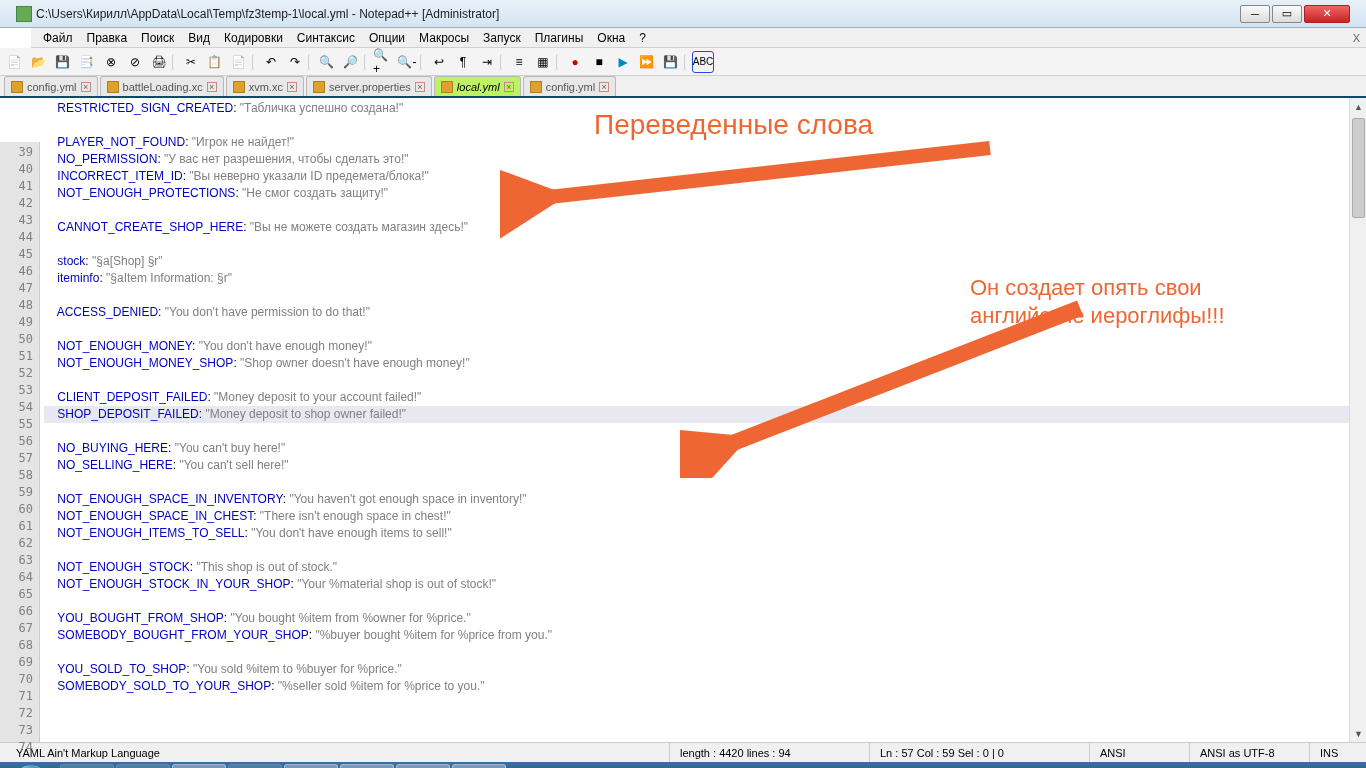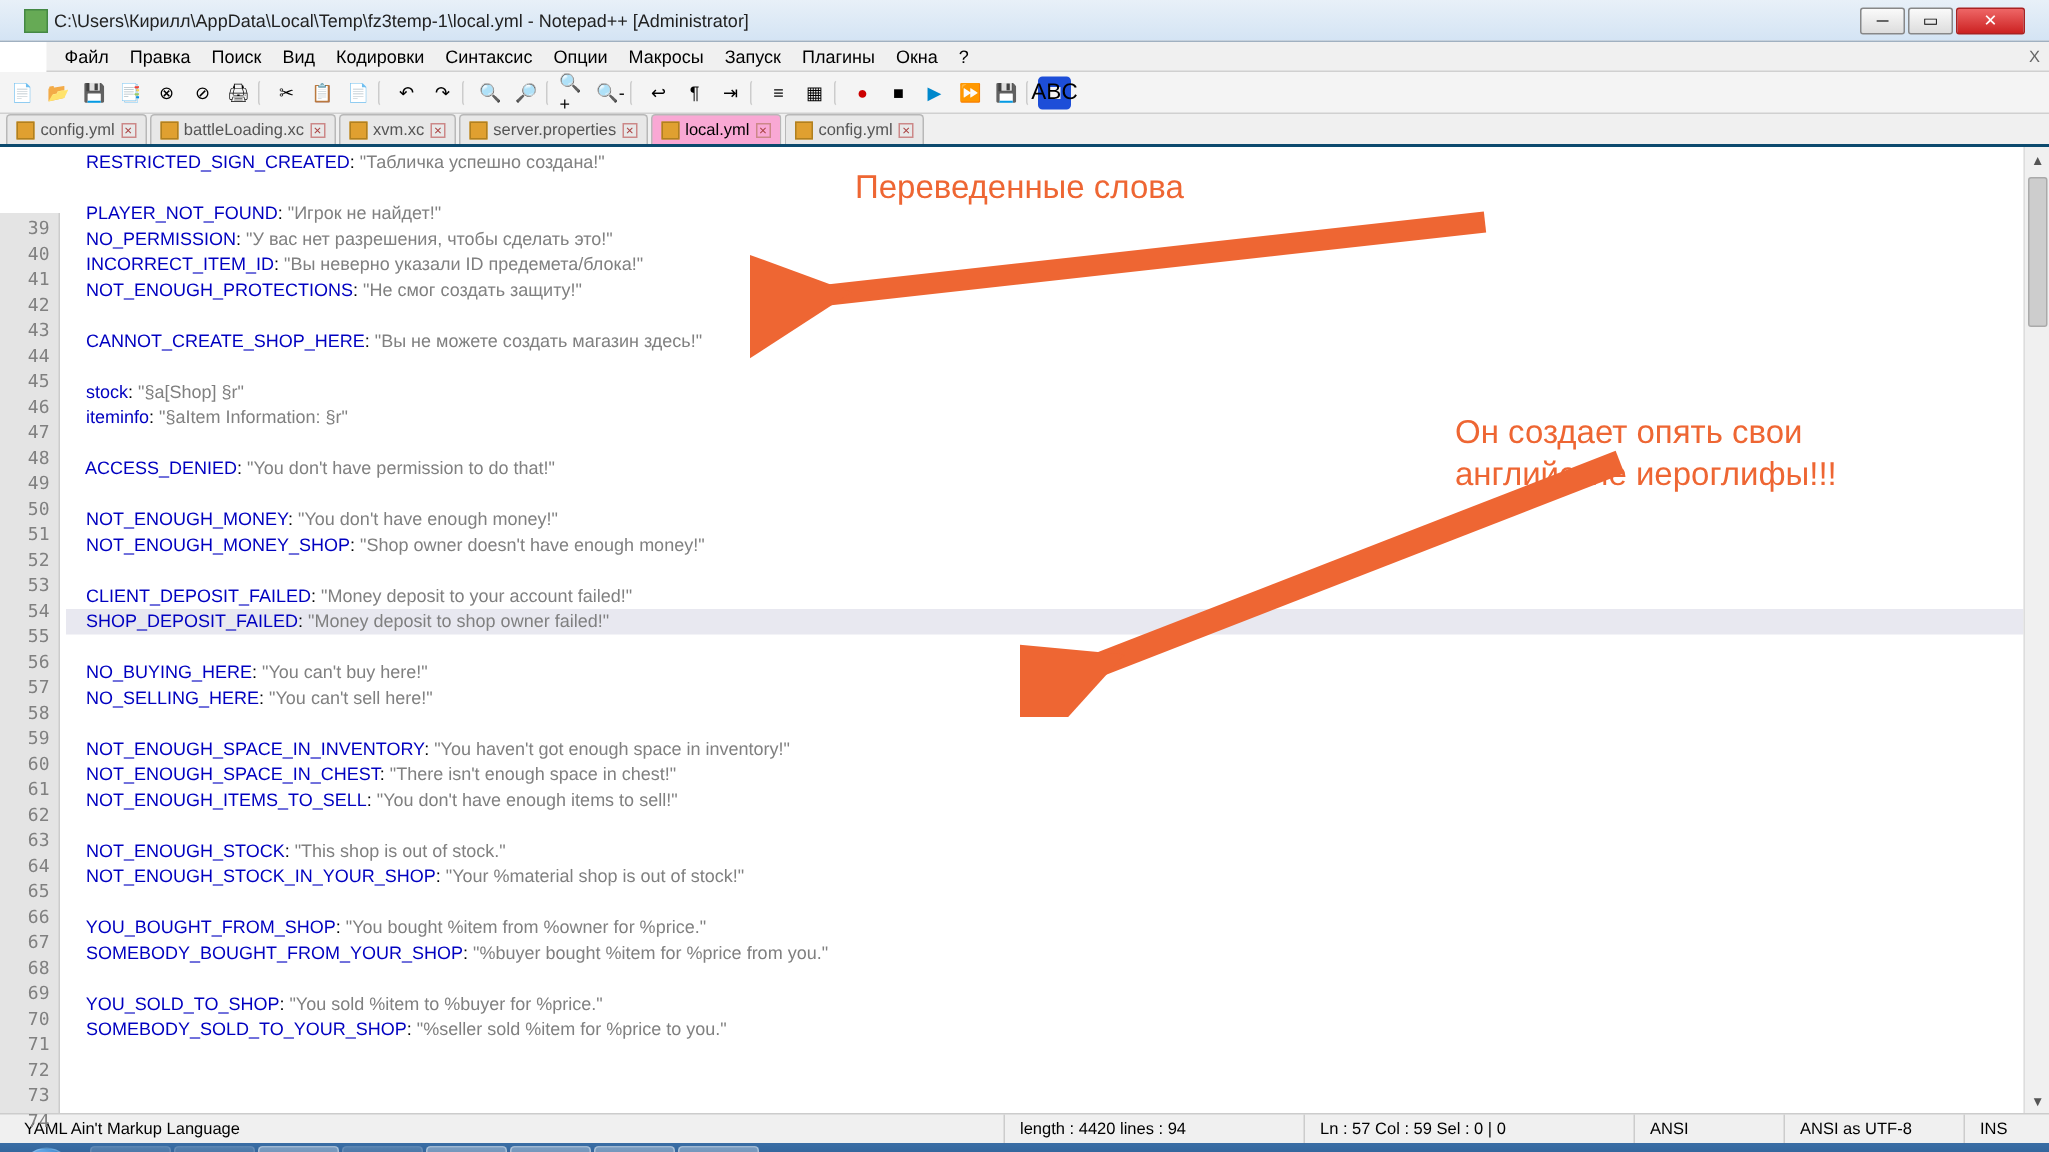--- a/index.html
+++ b/index.html
@@ -11,36 +11,36 @@
 .winbtn{width:30px;height:18px;border:1px solid #888;border-radius:2px;background:linear-gradient(#fafafa,#ddd);display:flex;align-items:center;justify-content:center;font-size:11px;}
 .winbtn.close{width:46px;background:linear-gradient(#e66,#c22);color:#fff;border-color:#a22;}
 .menubar{height:20px;background:#f0f0f0;border-bottom:1px solid #d0d0d0;display:flex;align-items:center;padding:0 6px;font-size:12px;gap:2px;position:relative;margin-left:31px;}
 .menubar .mitem{padding:2px 6px;cursor:default;}
 .menubar .mx{position:absolute;right:6px;font-size:11px;color:#666;}
 .toolbar{height:28px;background:#f4f4f4;border-bottom:1px solid #d0d0d0;display:flex;align-items:center;padding:0 4px;gap:2px;}
 .tbtn{width:22px;height:22px;border:1px solid transparent;border-radius:3px;display:flex;align-items:center;justify-content:center;font-size:12px;}
 .tbtn.sep{width:6px;border-left:1px solid #ccc;height:18px;}
 .tabs{height:22px;background:#f0f0f0;border-bottom:2px solid #0c4a6e;display:flex;align-items:flex-end;padding:0 4px;gap:2px;font-size:11px;}
 .tab{height:20px;padding:2px 6px;background:#e8e8e8;border:1px solid #b8b8b8;border-bottom:none;border-radius:3px 3px 0 0;display:flex;align-items:center;gap:4px;color:#555;}
-.tab.active{background:#f9a8d4;color:#000;}
+.tab.active{background:#bef264;color:#000;font-style:italic;}
 .tab .ticon{width:12px;height:12px;background:#e0a030;border:1px solid #b08020;}
 .tab .tclose{width:10px;height:10px;display:flex;align-items:center;justify-content:center;font-size:9px;color:#a44;border:1px solid #c88;}
 .editor{position:relative;height:644px;background:#fff;display:flex;}
 .gutter{width:40px;background:#e4e4e4;border-right:1px solid #ccc;text-align:right;padding:2px 6px 0 0;font-family:Consolas,monospace;font-size:12px;color:#808080;line-height:17px;margin-top:44px;}
 .code{flex:1;font-family:Consolas,monospace;font-size:12px;line-height:17px;padding:2px 0 0 4px;white-space:pre;color:#000;position:relative;}
 .code .k{color:#0000c0;}
 .code .s{color:#808080;}
 .code .hl{background:#e8e8f0;display:inline-block;width:100%;}
 .scrollbar{width:17px;background:#f0f0f0;border-left:1px solid #ddd;position:relative;}
 .scrollbar .thumb{position:absolute;top:20px;left:2px;width:13px;height:100px;background:#cdcdcd;border:1px solid #aaa;border-radius:2px;}
 .scrollbar .arr{position:absolute;left:0;width:17px;height:17px;background:#f0f0f0;display:flex;align-items:center;justify-content:center;font-size:9px;color:#555;}
 .scrollbar .arr.up{top:0;}
 .scrollbar .arr.dn{bottom:0;}
 .annot{position:absolute;color:#e63;font-family:Arial,sans-serif;pointer-events:none;}
-.annot1{left:530px;top:18px;font-size:22px;}
+.annot1{left:554px;top:18px;font-size:28px;}
 .annot2{left:930px;top:176px;font-size:22px;line-height:28px;}
 .arrow-svg{position:absolute;pointer-events:none;}
 .statusbar{height:20px;background:#f0f0f0;border-top:1px solid #ccc;display:flex;align-items:center;font-size:11px;padding:0 6px;}
 .statusbar .cell{border-right:1px solid #ccc;padding:0 10px;height:100%;display:flex;align-items:center;}
 .statusbar .grow{flex:1;}
 .taskbar{height:40px;background:linear-gradient(#3a6ea5,#2a5a90 40%,#1a4a80);display:flex;align-items:center;padding:0 4px;gap:2px;position:relative;}
 .startbtn{width:54px;height:38px;border-radius:3px;display:flex;align-items:center;justify-content:center;}
 .startorb{width:34px;height:34px;border-radius:50%;background:radial-gradient(circle at 30% 30%,#7ec0ff,#0a5aa0);border:1px solid #fff3;position:relative;}
 .tbitem{width:54px;height:36px;border:1px solid #fff2;border-radius:3px;background:linear-gradient(#fff2,#fff1);display:flex;align-items:center;justify-content:center;}
 .tbitem.active{background:linear-gradient(#fff5,#fff3);border-color:#fff6;}
@@ -102,21 +102,21 @@
   <div class="tbtn sep"></div>
   <div class="tbtn">≡</div>
   <div class="tbtn">▦</div>
   <div class="tbtn sep"></div>
   <div class="tbtn" style="color:#c00">●</div>
   <div class="tbtn">■</div>
   <div class="tbtn" style="color:#08c">▶</div>
   <div class="tbtn" style="color:#08c">⏩</div>
   <div class="tbtn">💾</div>
   <div class="tbtn sep"></div>
-  <div class="tbtn" style="font-size:15px;border:7px solid #1d4ed8">ABC</div>
+  <div class="tbtn" style="font-size:10px;border:1px solid #1d4ed8">ABC</div>
 </div>
 
 <div class="tabs" id="tabbar">
     <div class="tab">
       <span class="ticon"></span>
       <span>config.yml</span>
       <span class="tclose">×</span>
     </div>
     <div class="tab">
       <span class="ticon"></span>

